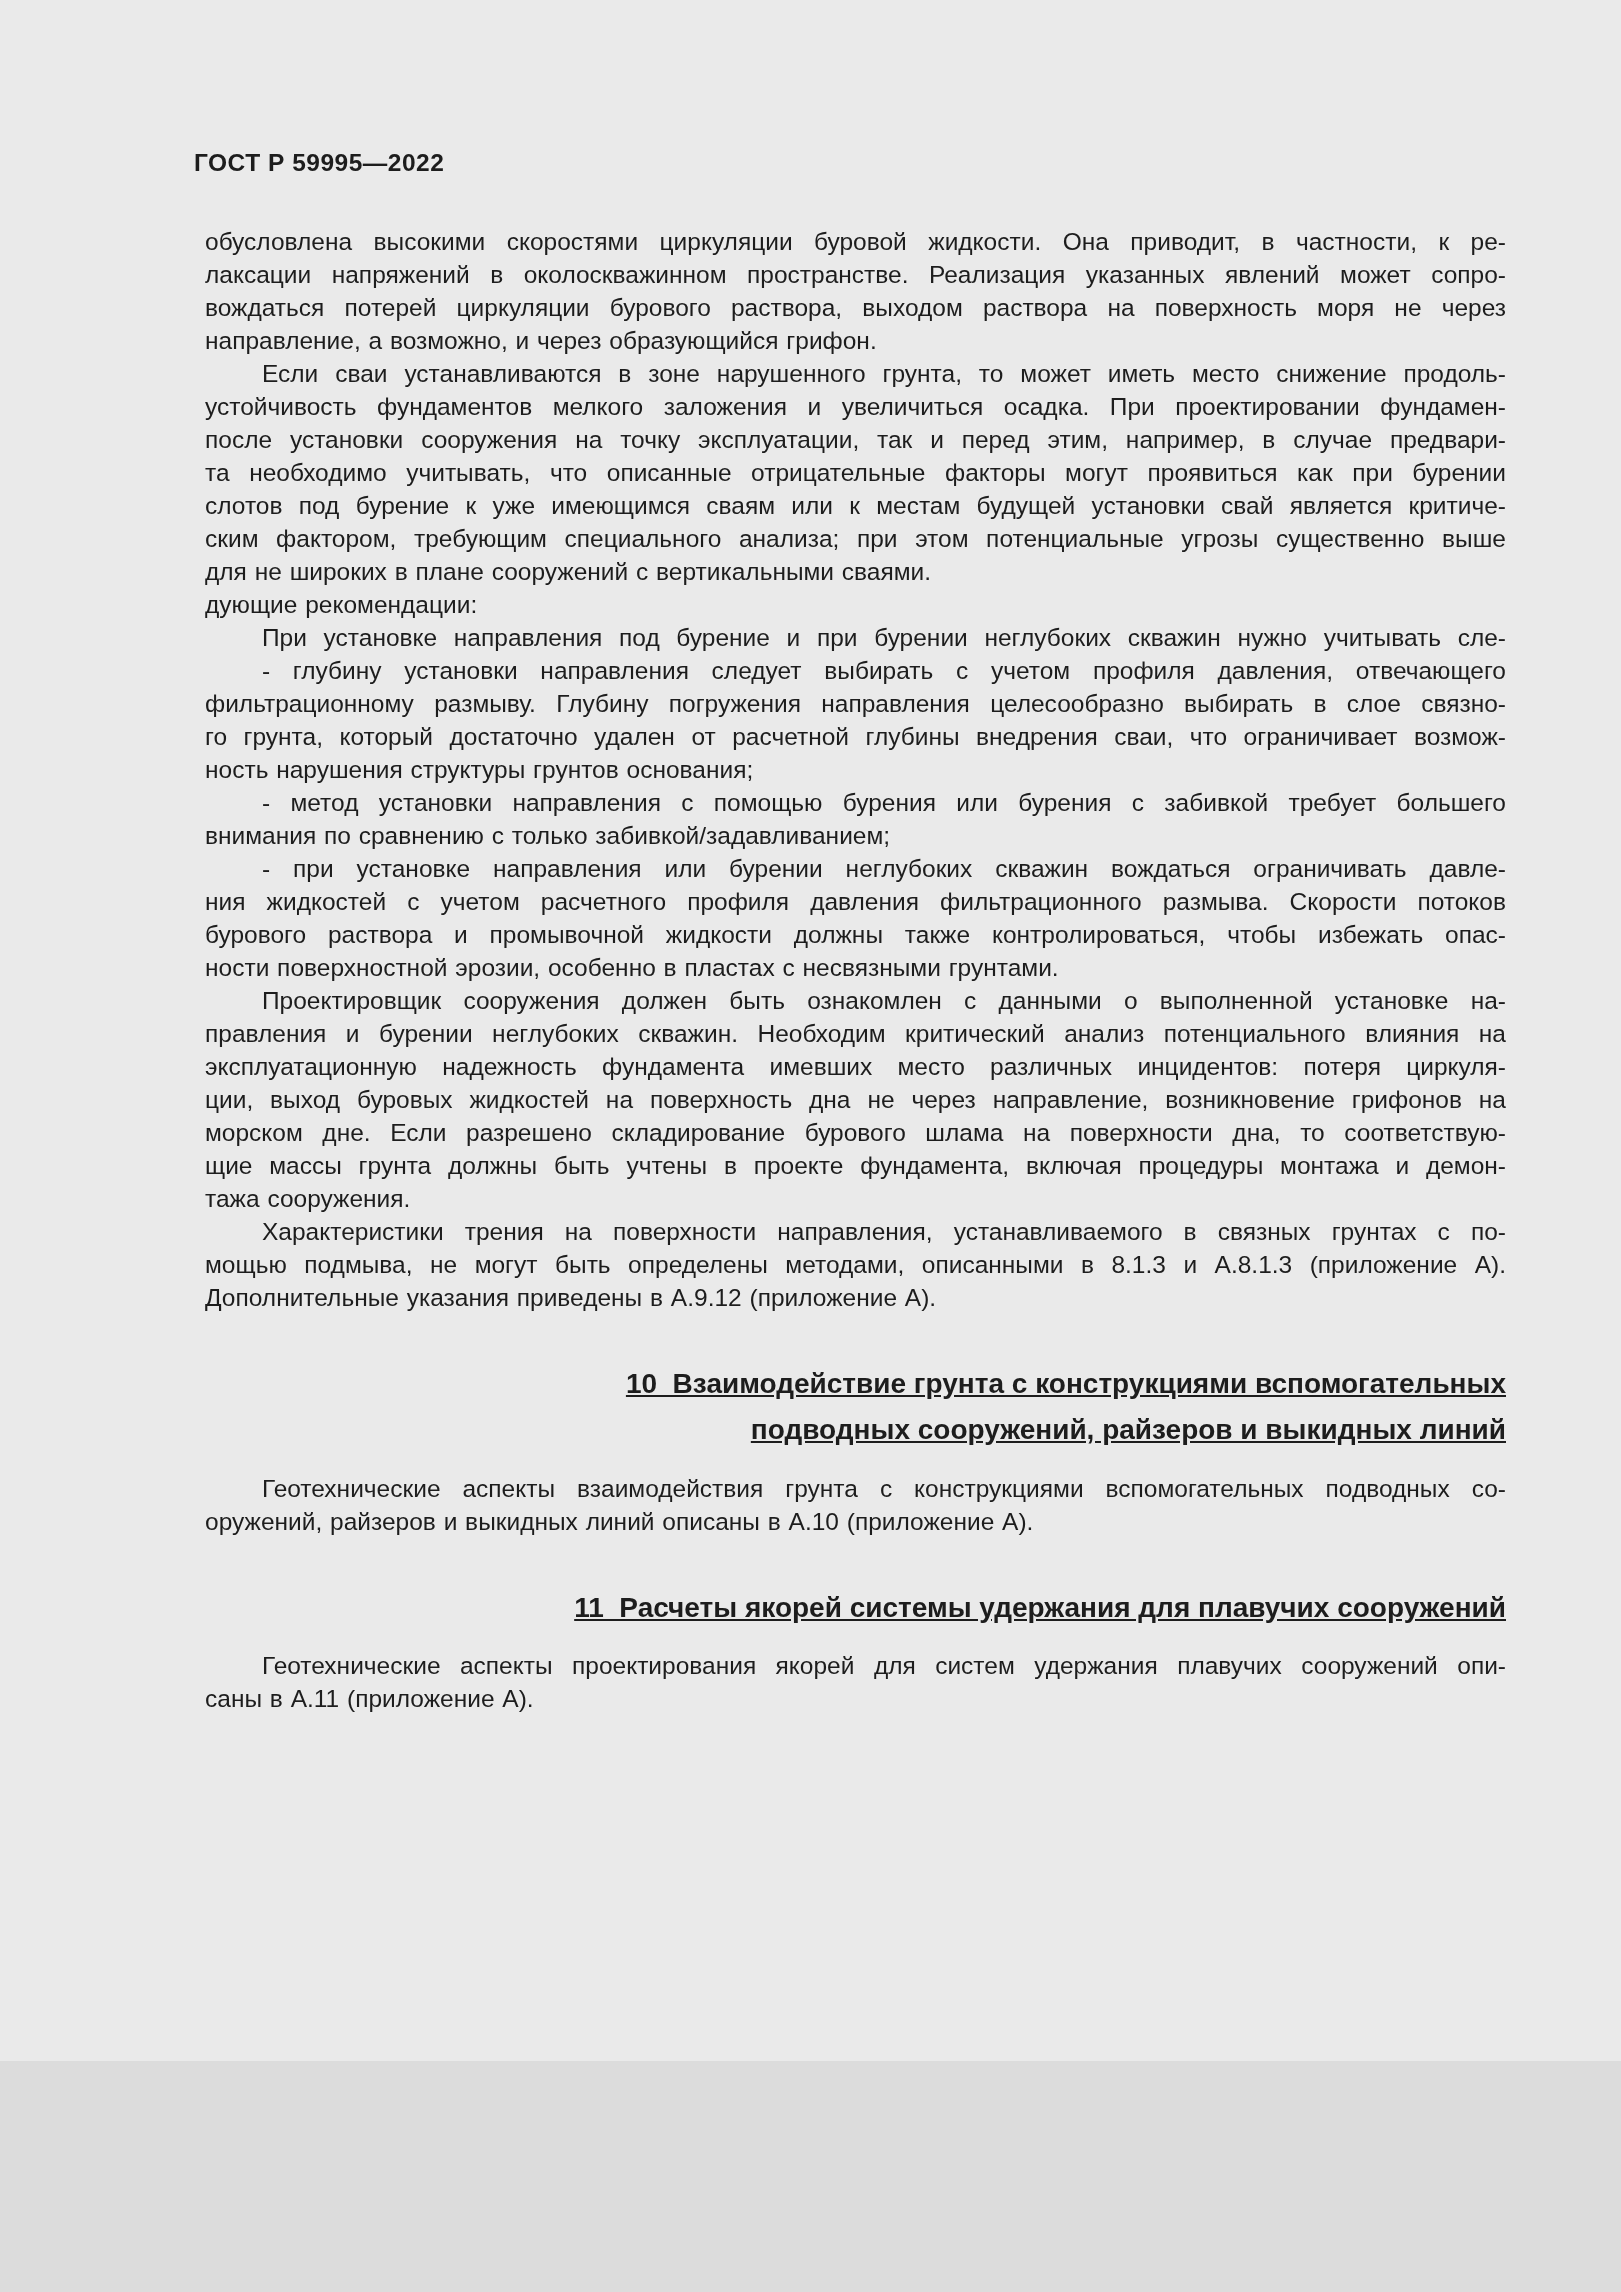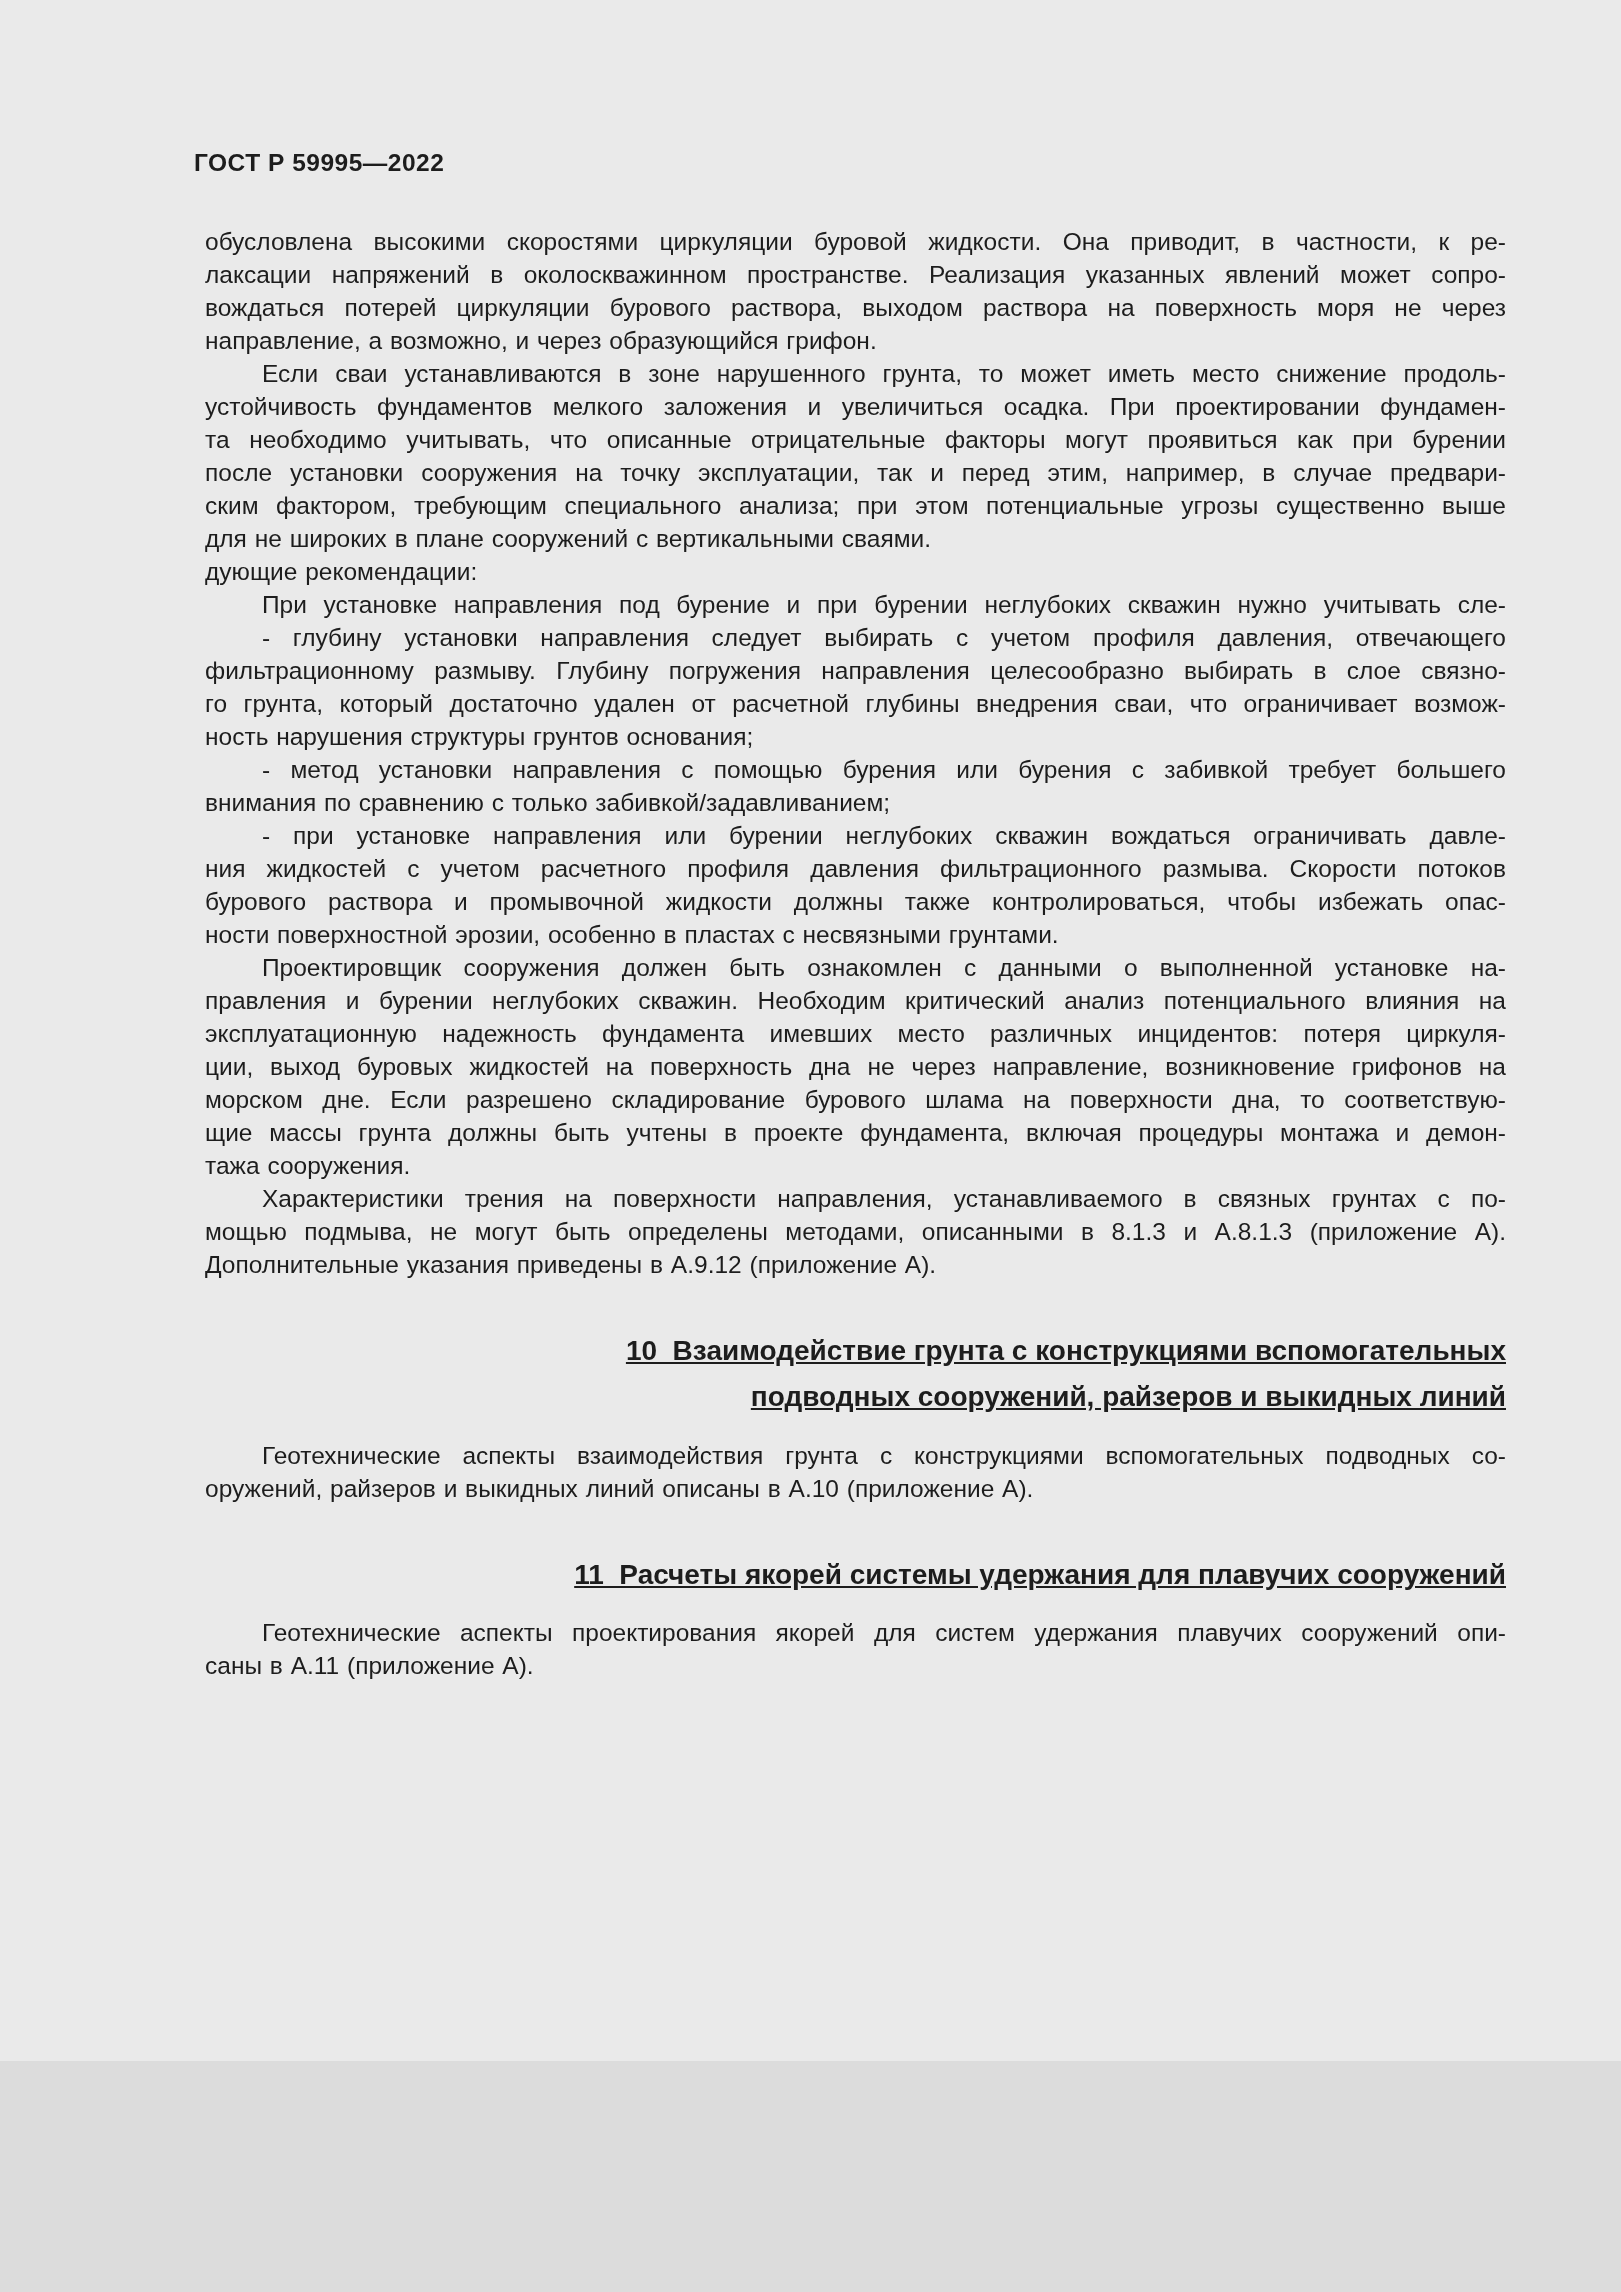--- a/index.html
+++ b/index.html
@@ -72,22 +72,23 @@
   <div class="doc-body">
       <div class="block pc">
         <div class="line">обусловлена высокими скоростями циркуляции буровой жидкости. Она приводит, в частности, к ре-</div>
         <div class="line">лаксации напряжений в околоскважинном пространстве. Реализация указанных явлений может сопро-</div>
         <div class="line">вождаться потерей циркуляции бурового раствора, выходом раствора на поверхность моря не через</div>
         <div class="line end">направление, а возможно, и через образующийся грифон.</div>
       </div>
       <div class="block p">
         <div class="line first">Если сваи устанавливаются в зоне нарушенного грунта, то может иметь место снижение продоль-</div>
         <div class="line">устойчивость фундаментов мелкого заложения и увеличиться осадка. При проектировании фундамен-</div>
+        <div class="line">после установки сооружения на точку эксплуатации, так и перед этим, например, в случае предвари-</div>
         <div class="line">та необходимо учитывать, что описанные отрицательные факторы могут проявиться как при бурении</div>
-        <div class="line">после установки сооружения на точку эксплуатации, так и перед этим, например, в случае предвари-</div>
+        <div class="line">слотов под бурение к уже имеющимся сваям или к местам будущей установки свай является критиче-</div>
         <div class="line">ским фактором, требующим специального анализа; при этом потенциальные угрозы существенно выше</div>
         <div class="line end">для не широких в плане сооружений с вертикальными сваями.</div>
       </div>
       <div class="block p">
         <div class="line end">дующие рекомендации:</div>
         <div class="line first">При установке направления под бурение и при бурении неглубоких скважин нужно учитывать сле-</div>
       </div>
       <div class="block p">
         <div class="line first">- глубину установки направления следует выбирать с учетом профиля давления, отвечающего</div>
         <div class="line">фильтрационному размыву. Глубину погружения направления целесообразно выбирать в слое связно-</div>

